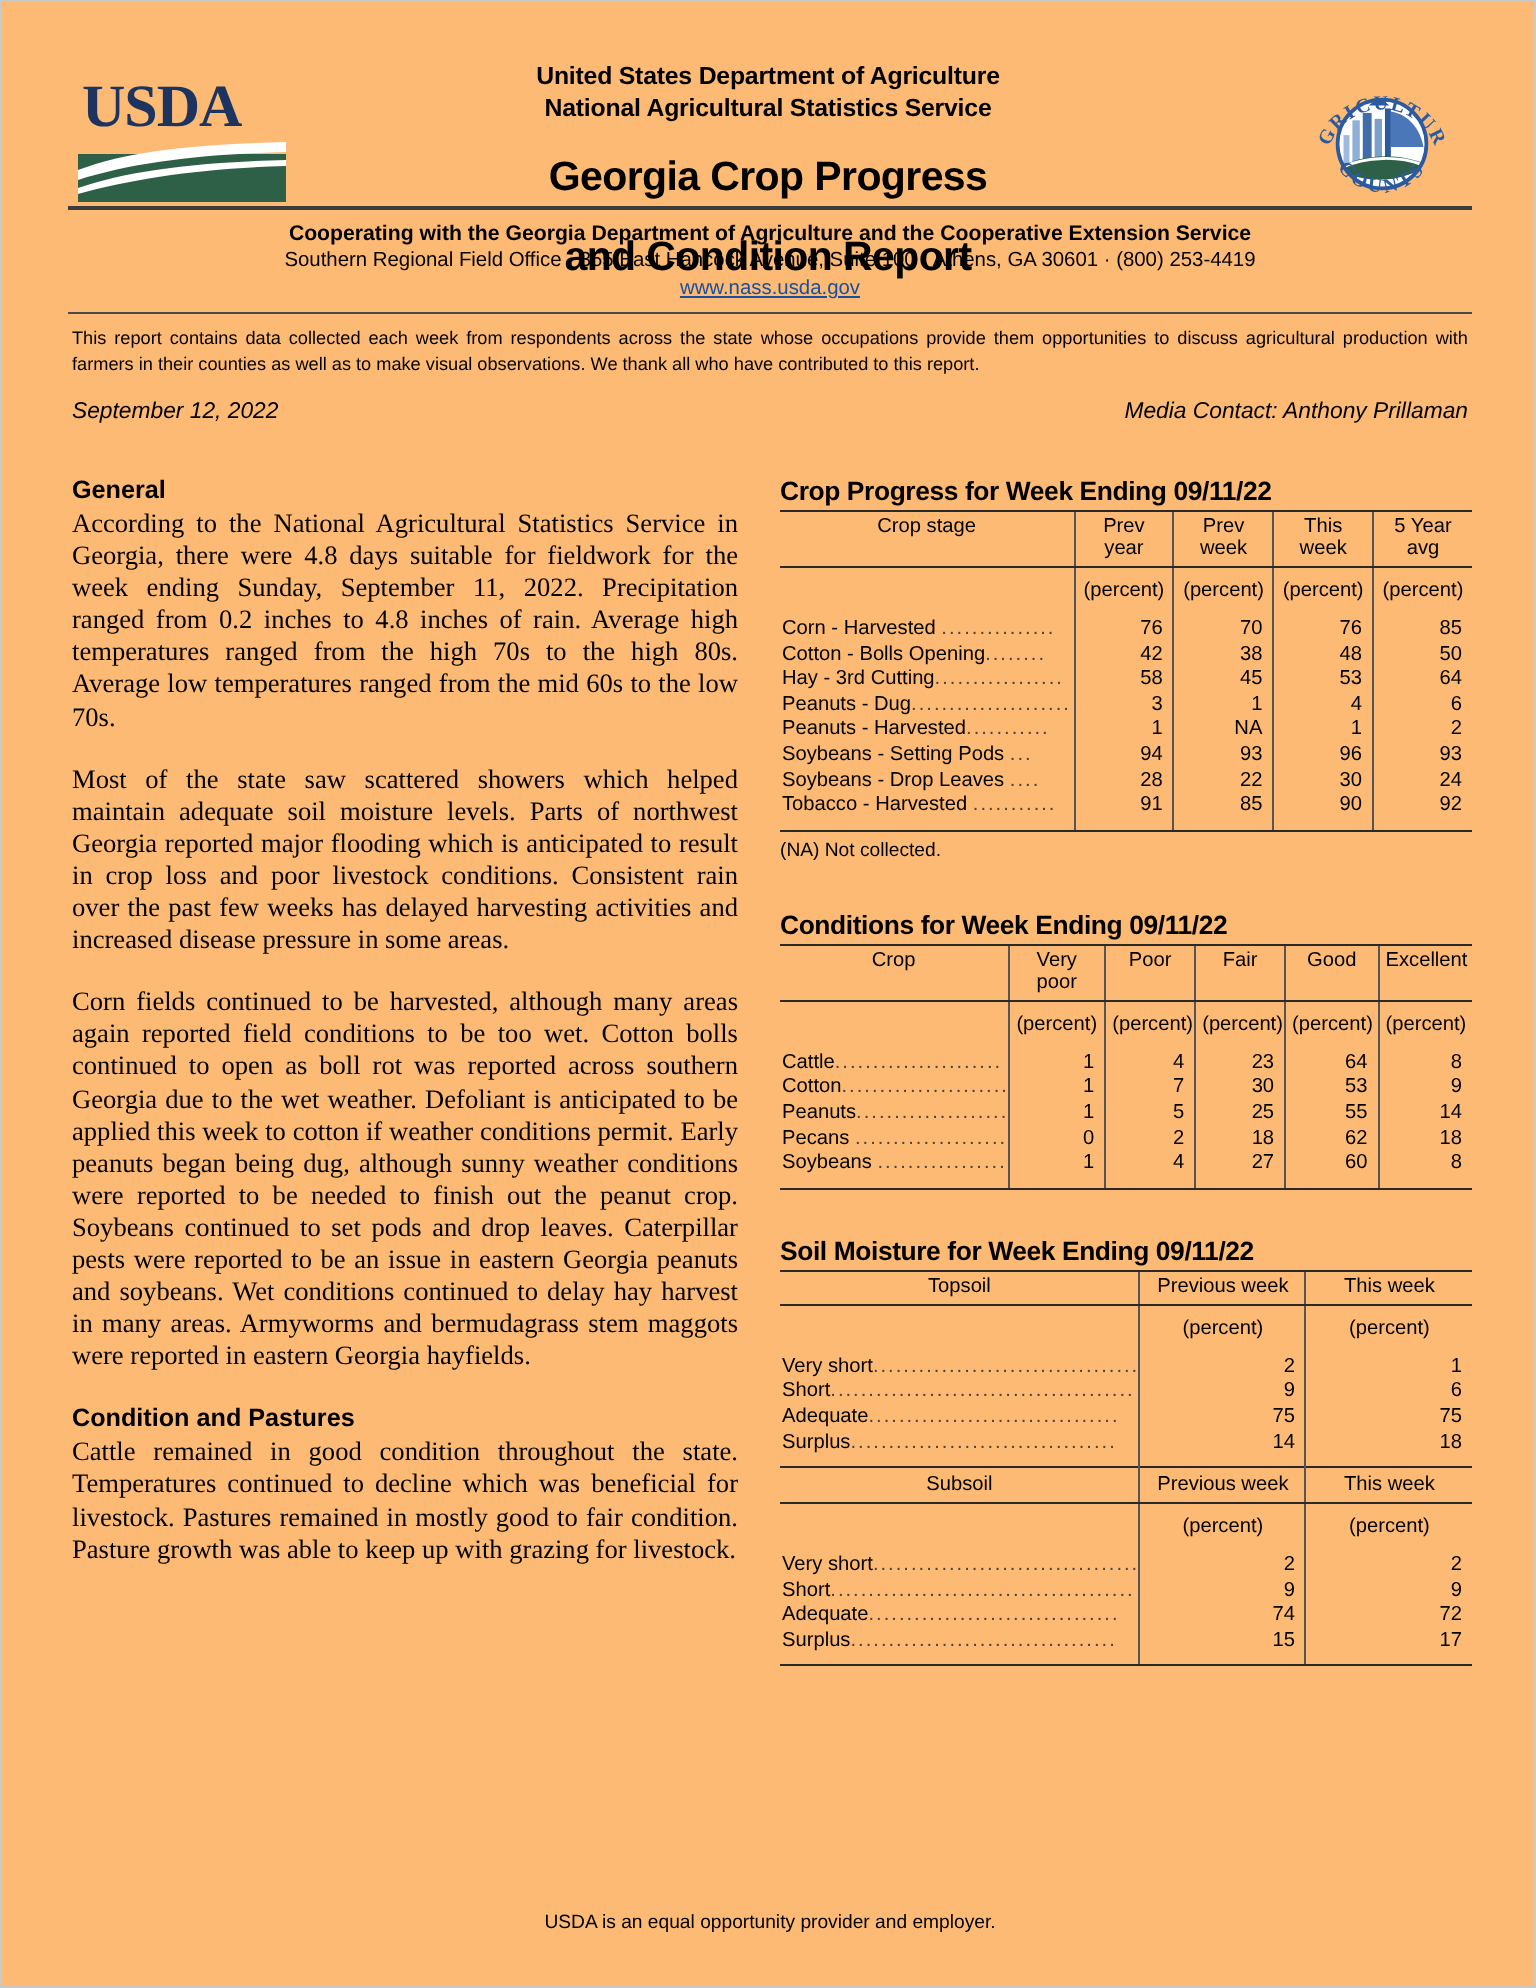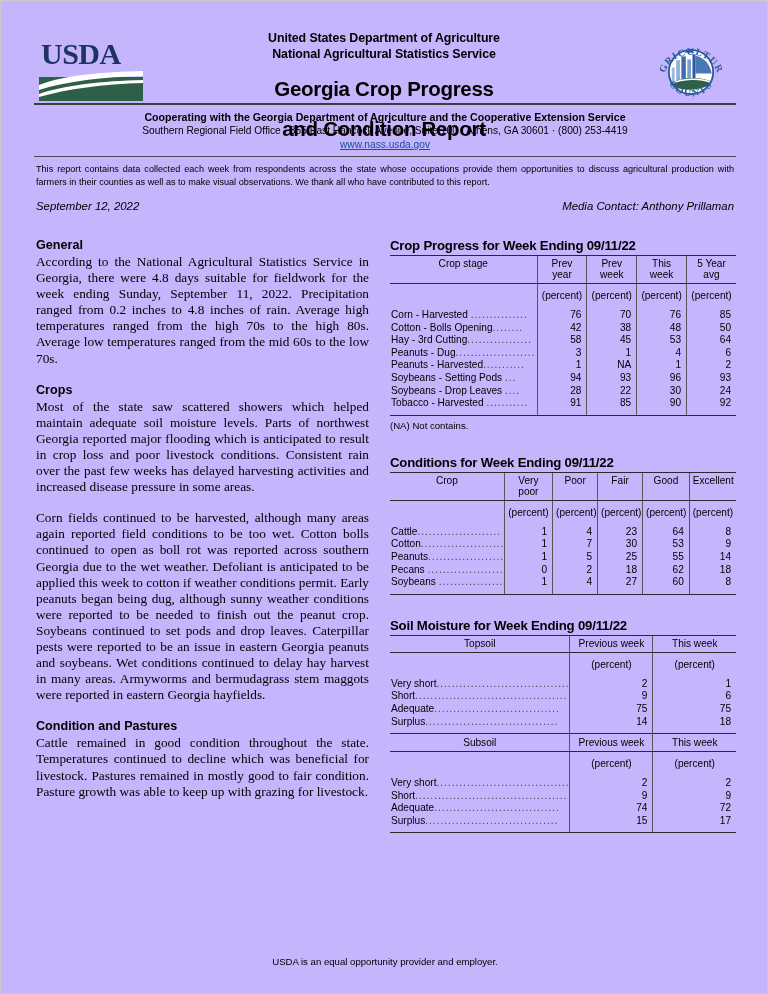--- a/index.html
+++ b/index.html
@@ -15,21 +15,21 @@
     color: #000;
     overflow: hidden;
   }
   .page {
     position: absolute;
     left: 0; top: 0;
     width: 768px;
     height: 994px;
     box-sizing: border-box;
     border: 1px solid #c9c9c9;
-    background: #c4b5fd;
+    background: #fdba74;
     padding: 12px;
   }
   .inner {
     position: absolute;
     left: 33px;
     top: 0;
     width: 702px;
     height: 994px;
   }
 
@@ -349,21 +349,20 @@
     <div class="left">September 12, 2022</div>
     <div class="right">Media Contact: Anthony Prillaman</div>
   </div>
 
   <div class="columns">
 
     <div class="col-left">
       <div class="sec-head">General</div>
       <p class="body-p">According to the National Agricultural Statistics Service in Georgia, there were 4.8 days suitable for fieldwork for the week ending Sunday, September 11, 2022. Precipitation ranged from 0.2 inches to 4.8 inches of rain. Average high temperatures ranged from the high 70s to the high 80s.  Average low temperatures ranged from the mid 60s to the low 70s.</p>
 
-      <div class="sec-head">Crops</div>
       <p class="body-p">Most of the state saw scattered showers which helped maintain adequate soil moisture levels. Parts of northwest Georgia reported major flooding which is anticipated to result in crop loss and poor livestock conditions. Consistent rain over the past few weeks has delayed harvesting activities and increased disease pressure in some areas.</p>
       <p class="body-p">Corn fields continued to be harvested, although many areas again reported field conditions to be too wet. Cotton bolls continued to open as boll rot was reported across southern Georgia due to the wet weather. Defoliant is anticipated to be applied this week to cotton if weather conditions permit. Early peanuts began being dug, although sunny weather conditions were reported to be needed to finish out the peanut crop. Soybeans continued to set pods and drop leaves. Caterpillar pests were reported to be an issue in eastern Georgia peanuts and soybeans. Wet conditions continued to delay hay harvest in many areas. Armyworms and bermudagrass stem maggots were reported in eastern Georgia hayfields.</p>
 
       <div class="sec-head">Condition and Pastures</div>
       <p class="body-p">Cattle remained in good condition throughout the state. Temperatures continued to decline which was beneficial for livestock. Pastures remained in mostly good to fair condition. Pasture growth was able to keep up with grazing for livestock.</p>
     </div>
 
     <div class="col-right">
 
       <div class="table-title">Crop Progress for Week Ending 09/11/22</div>
@@ -443,21 +442,21 @@
           <tr class="datarow last">
             <td class="stub"><span class="lead-name">Tobacco - Harvested</span> <span class="lead-dots">...........</span></td>
             <td class="num">91</td>
             <td class="num">85</td>
             <td class="num">90</td>
             <td class="num">92</td>
           </tr>
         </tbody>
             </table>
       </div>
-      <div class="tbl-note">(NA) Not contains.</div>
+      <div class="tbl-note">(NA) Not collected.</div>
 
       <div class="tbl-gap"></div>
 
       <div class="table-title">Conditions for Week Ending 09/11/22</div>
       <div class="tbl-wrap">
         <table class="rep">
           <colgroup>
             <col style="width:33%">
                 <col style="width:14%">
                 <col style="width:13%">

